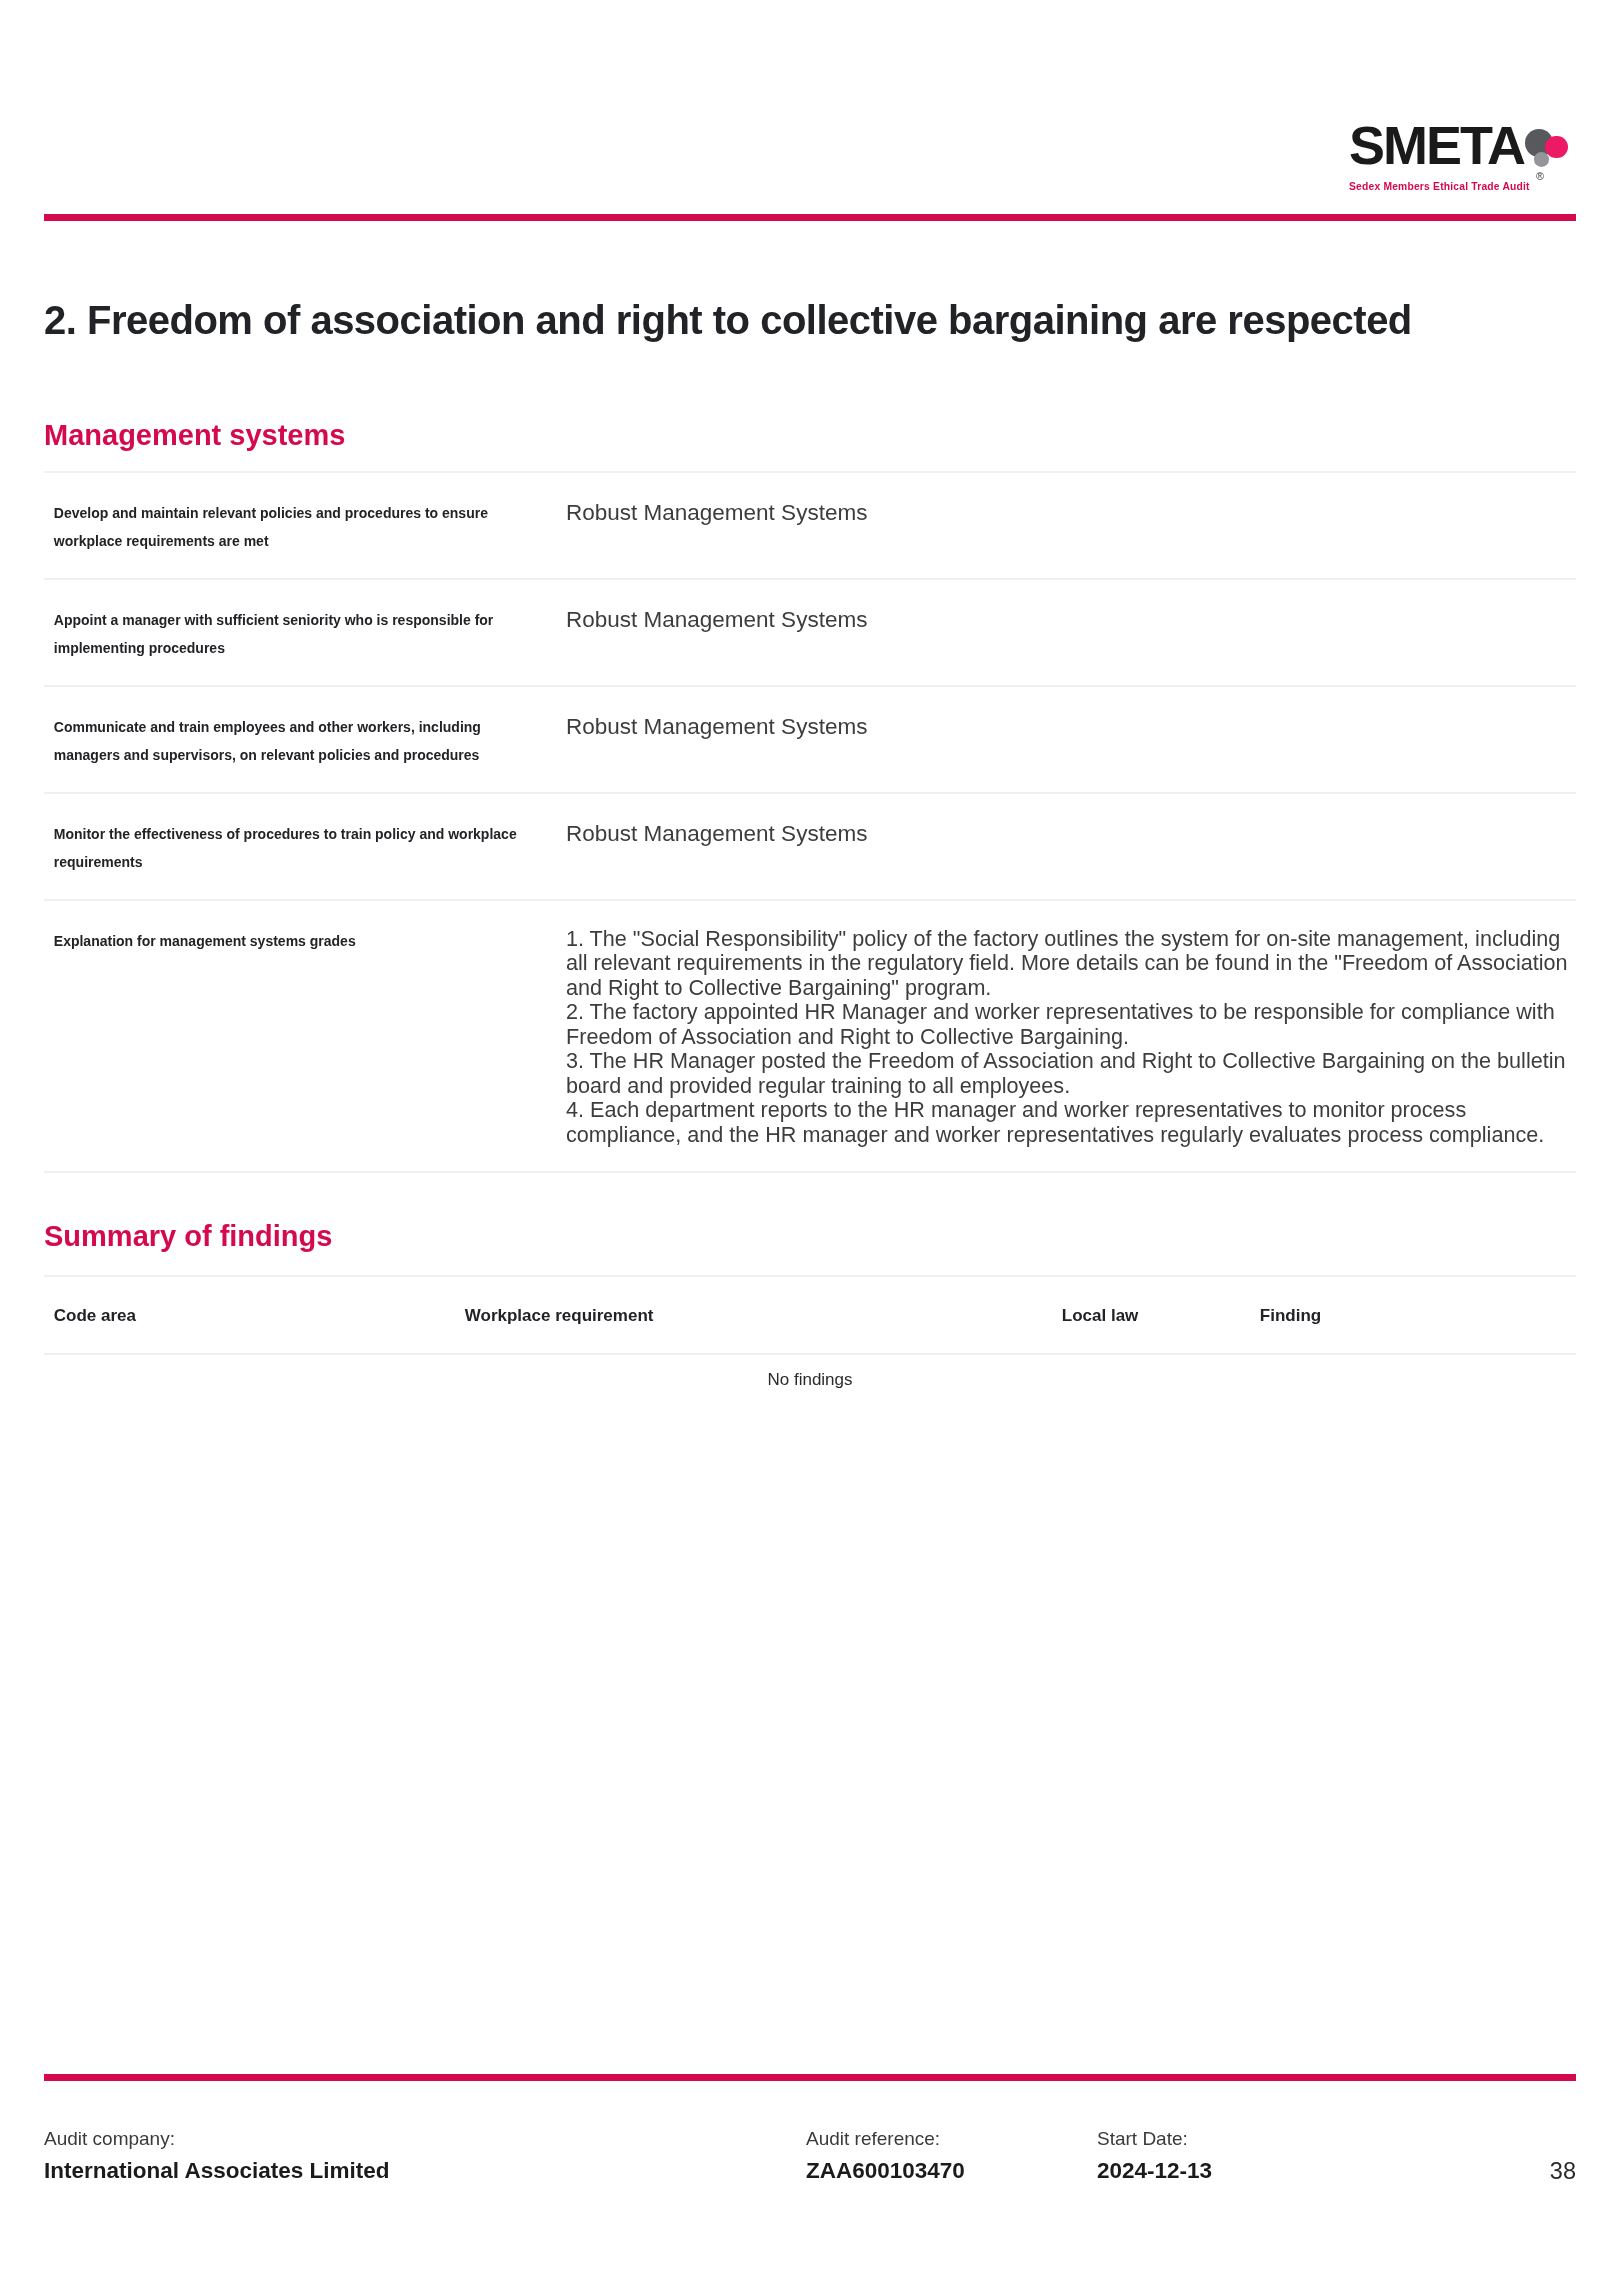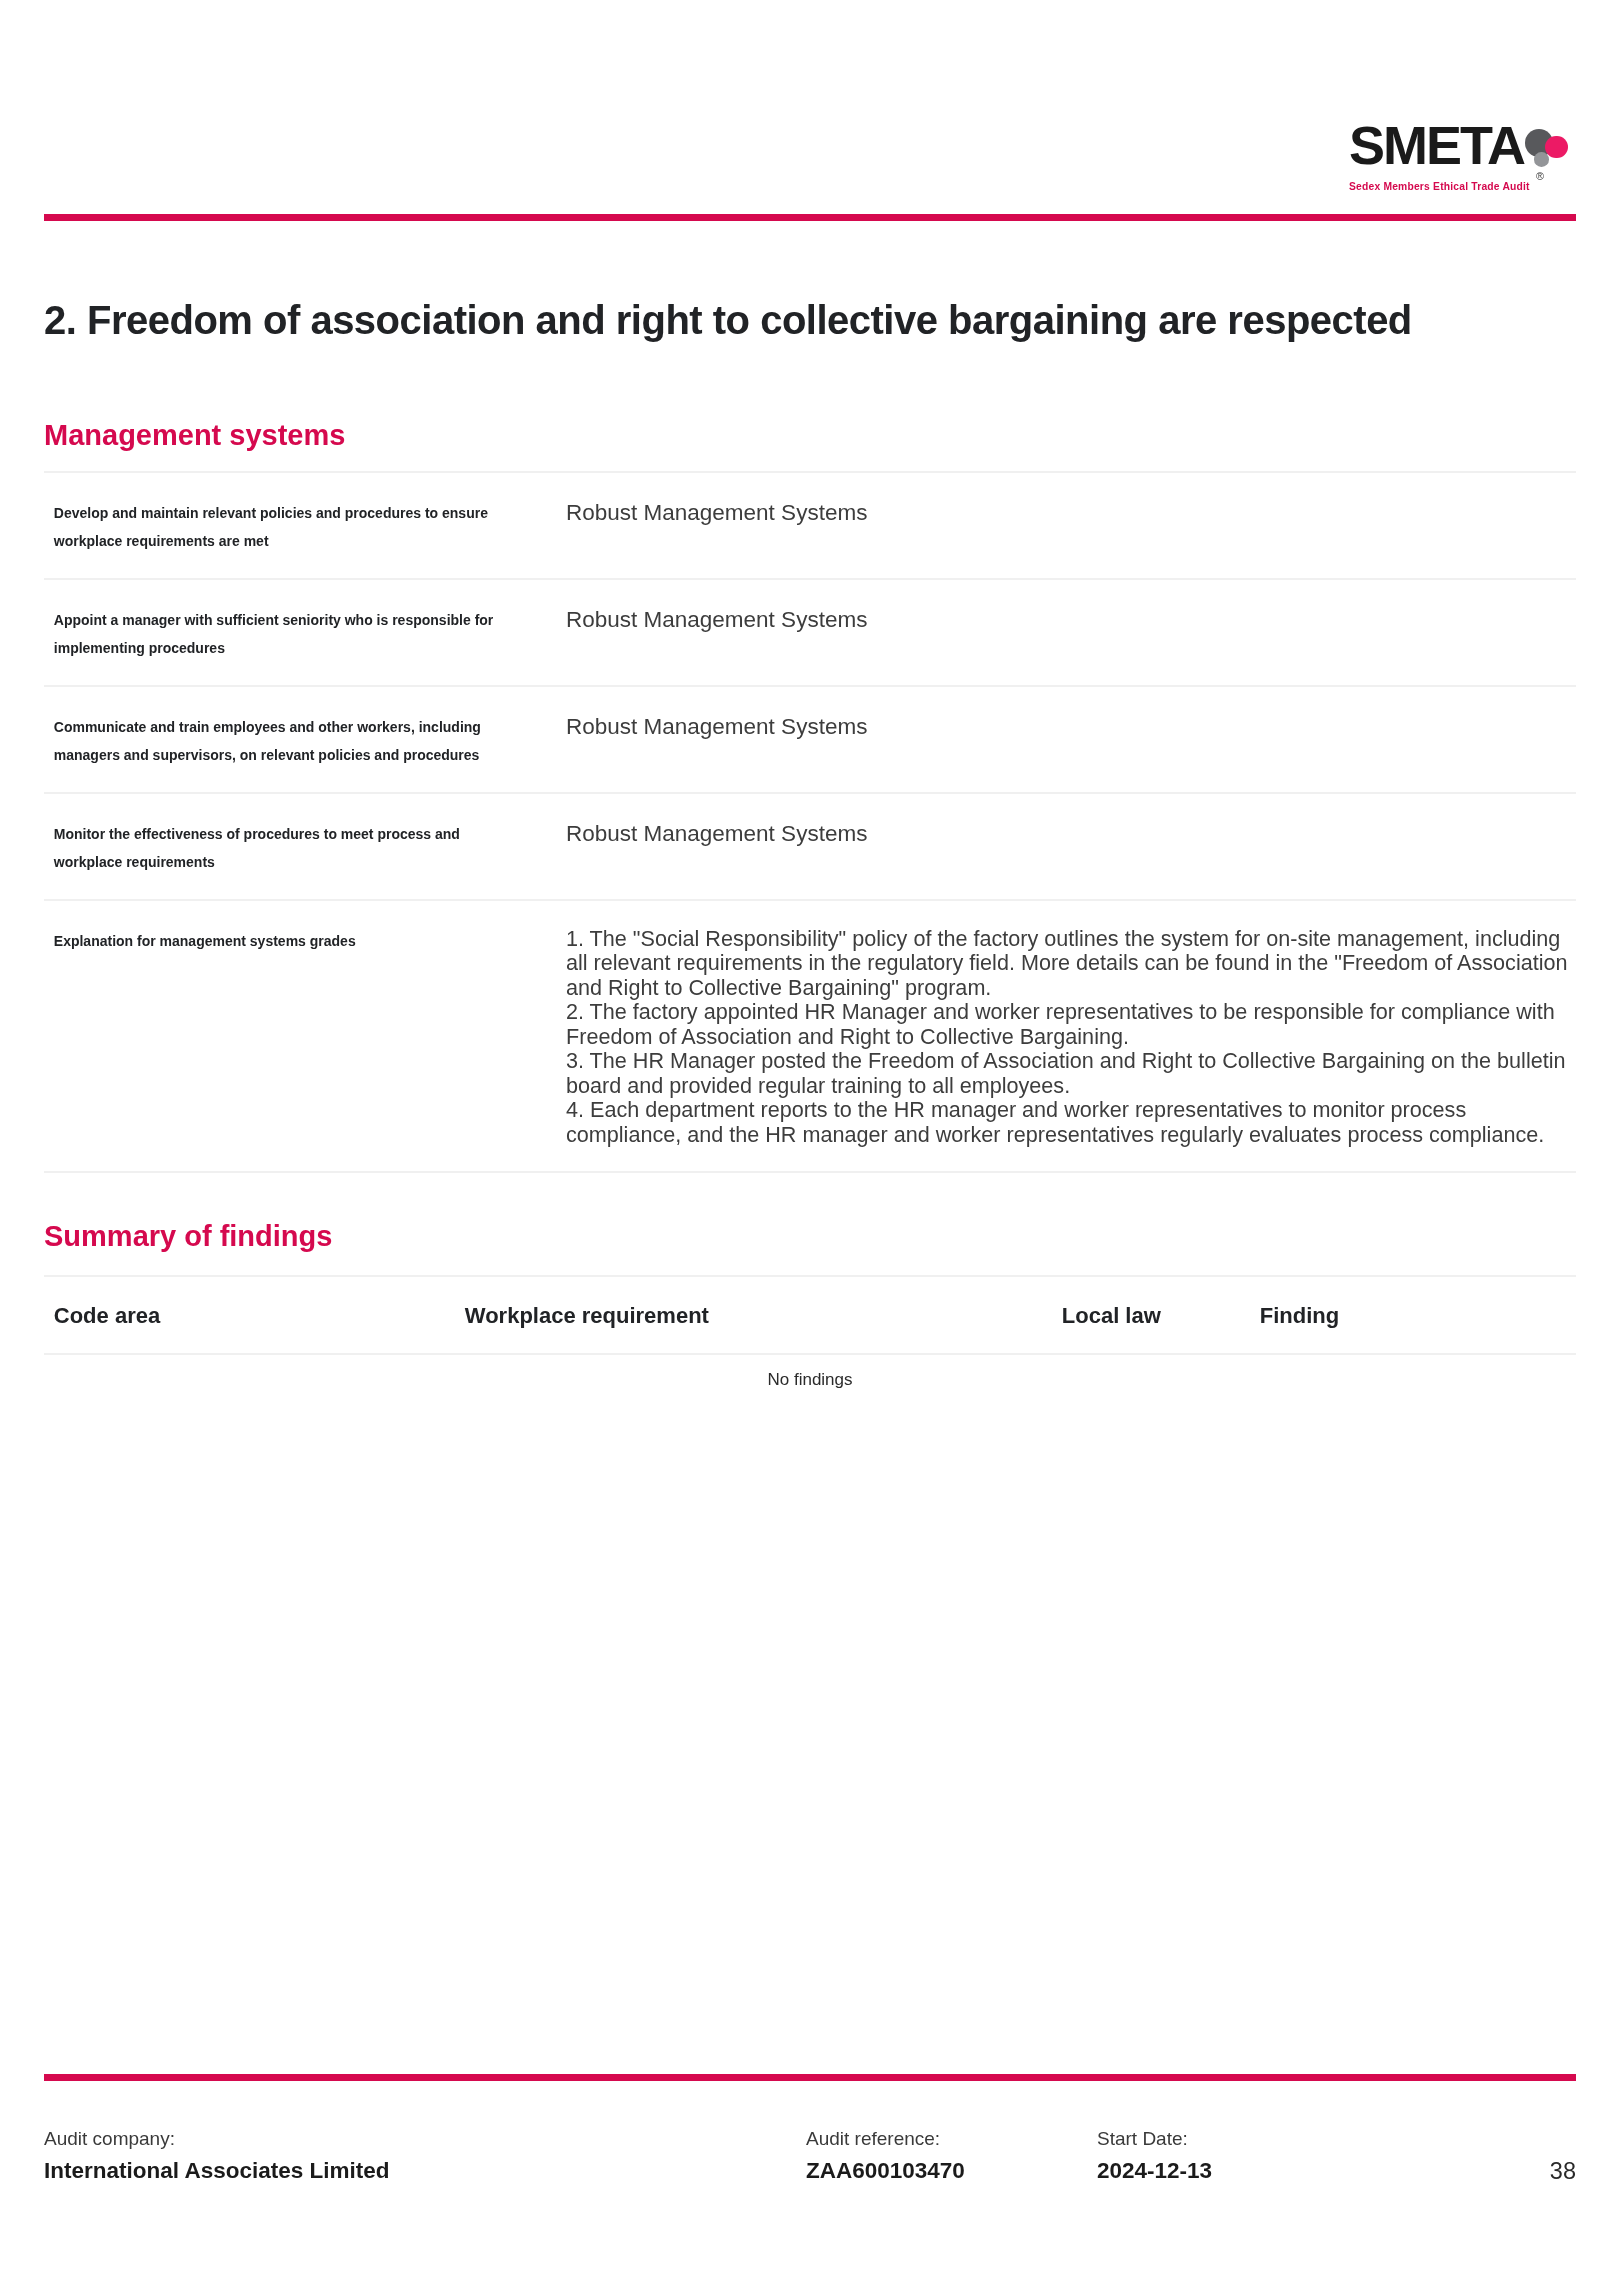--- a/index.html
+++ b/index.html
@@ -99,21 +99,21 @@
 
   
   .sof-header {
     display:grid;
     grid-template-columns:411px 597px 198px 1fr;
     border-top:2px solid #f0f0f0;
     border-bottom:2px solid #f0f0f0;
     padding:25.5px 0 23.5px 0;
   }
   .sof-col {
-    font-size:22px;
+    font-size:17px;
     line-height:27.4px;
     font-weight:700;
     color:#212326;
     padding-left:9.8px;
   }
   .no-findings {
     margin-top:15px;
     text-align:center;
     font-size:17px;
     color:#2b2b2b;
@@ -185,21 +185,21 @@
       </div>
       <div class="ms-row">
         <div class="ms-label">Appoint a manager with sufficient seniority who is responsible for implementing procedures</div>
         <div class="ms-value">Robust Management Systems</div>
       </div>
       <div class="ms-row">
         <div class="ms-label">Communicate and train employees and other workers, including managers and supervisors, on relevant policies and procedures</div>
         <div class="ms-value">Robust Management Systems</div>
       </div>
       <div class="ms-row">
-        <div class="ms-label">Monitor the effectiveness of procedures to meet process and workplace requirements</div>
+        <div class="ms-label">Monitor the effectiveness of procedures to train policy and workplace requirements</div>
         <div class="ms-value">Robust Management Systems</div>
       </div>
       <div class="ms-row">
         <div class="ms-label">Explanation for management systems grades</div>
         <div class="ms-value">
           <div class="ms-expl-item">1. The "Social Responsibility" policy of the factory outlines the system for on-site management, including all relevant requirements in the regulatory field. More details can be found in the "Freedom of Association and Right to Collective Bargaining" program.</div>
           <div class="ms-expl-item">2. The factory appointed HR Manager and worker representatives to be responsible for compliance with Freedom of Association and Right to Collective Bargaining.</div>
           <div class="ms-expl-item">3. The HR Manager posted the Freedom of Association and Right to Collective Bargaining on the bulletin board and provided regular training to all employees.</div>
           <div class="ms-expl-item">4. Each department reports to the HR manager and worker representatives to monitor process compliance, and the HR manager and worker representatives regularly evaluates process compliance.</div>
         </div>

